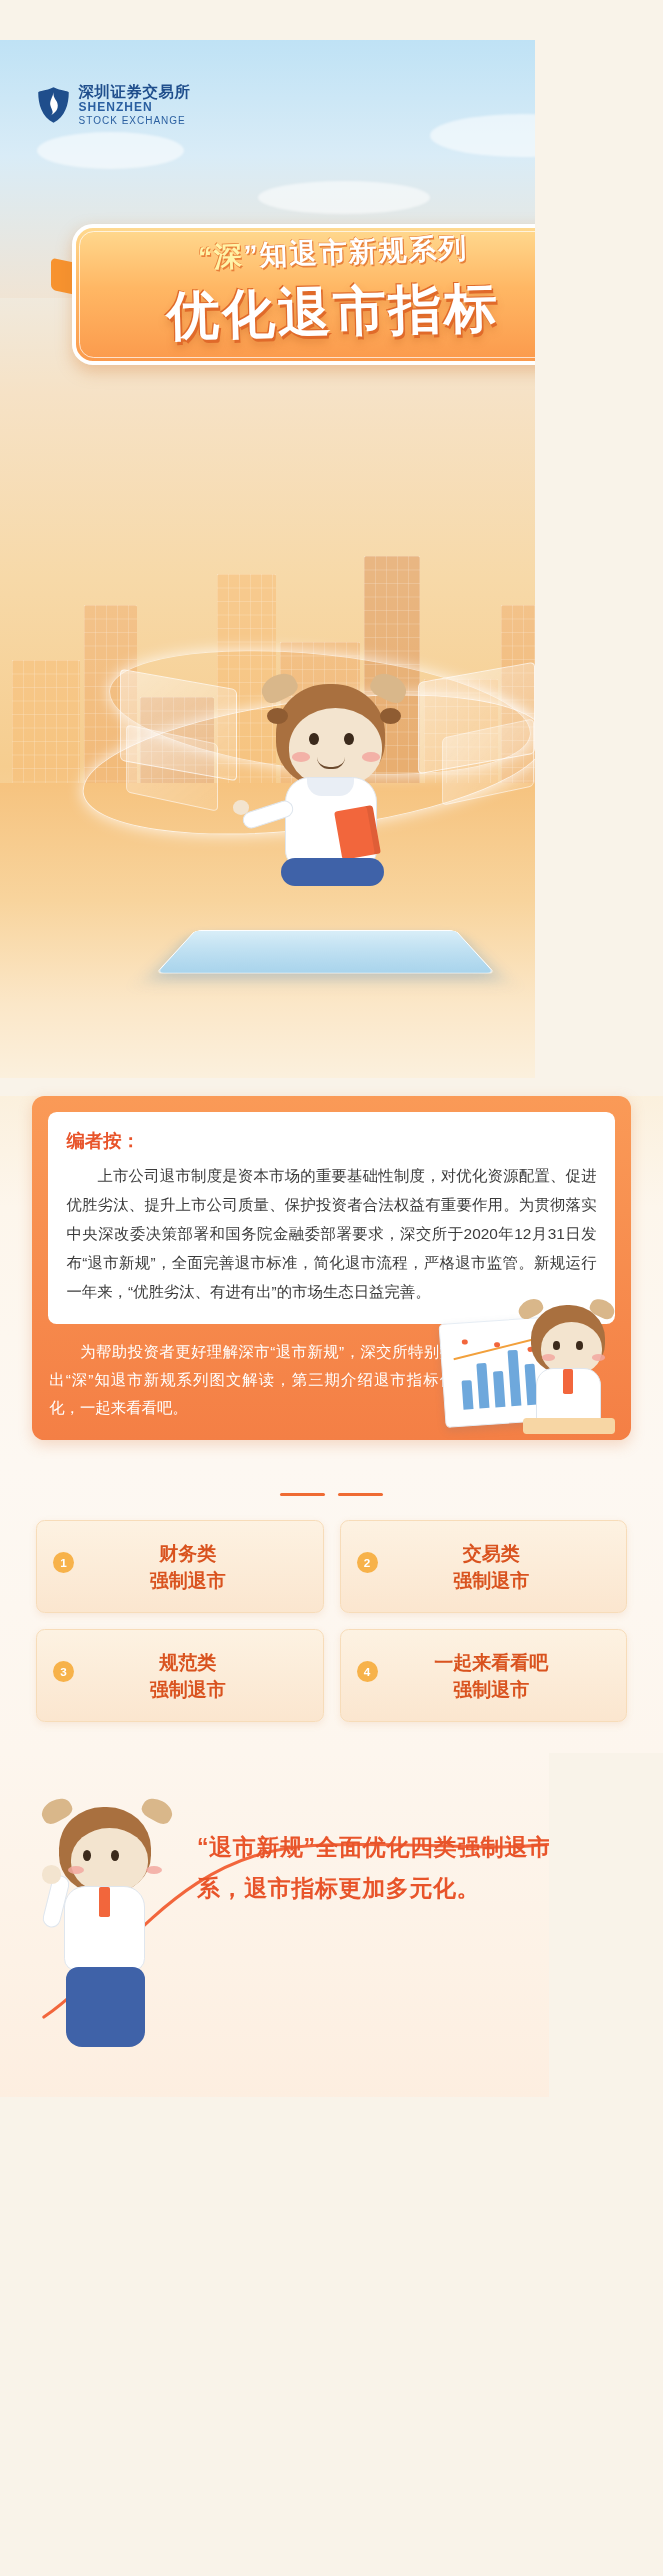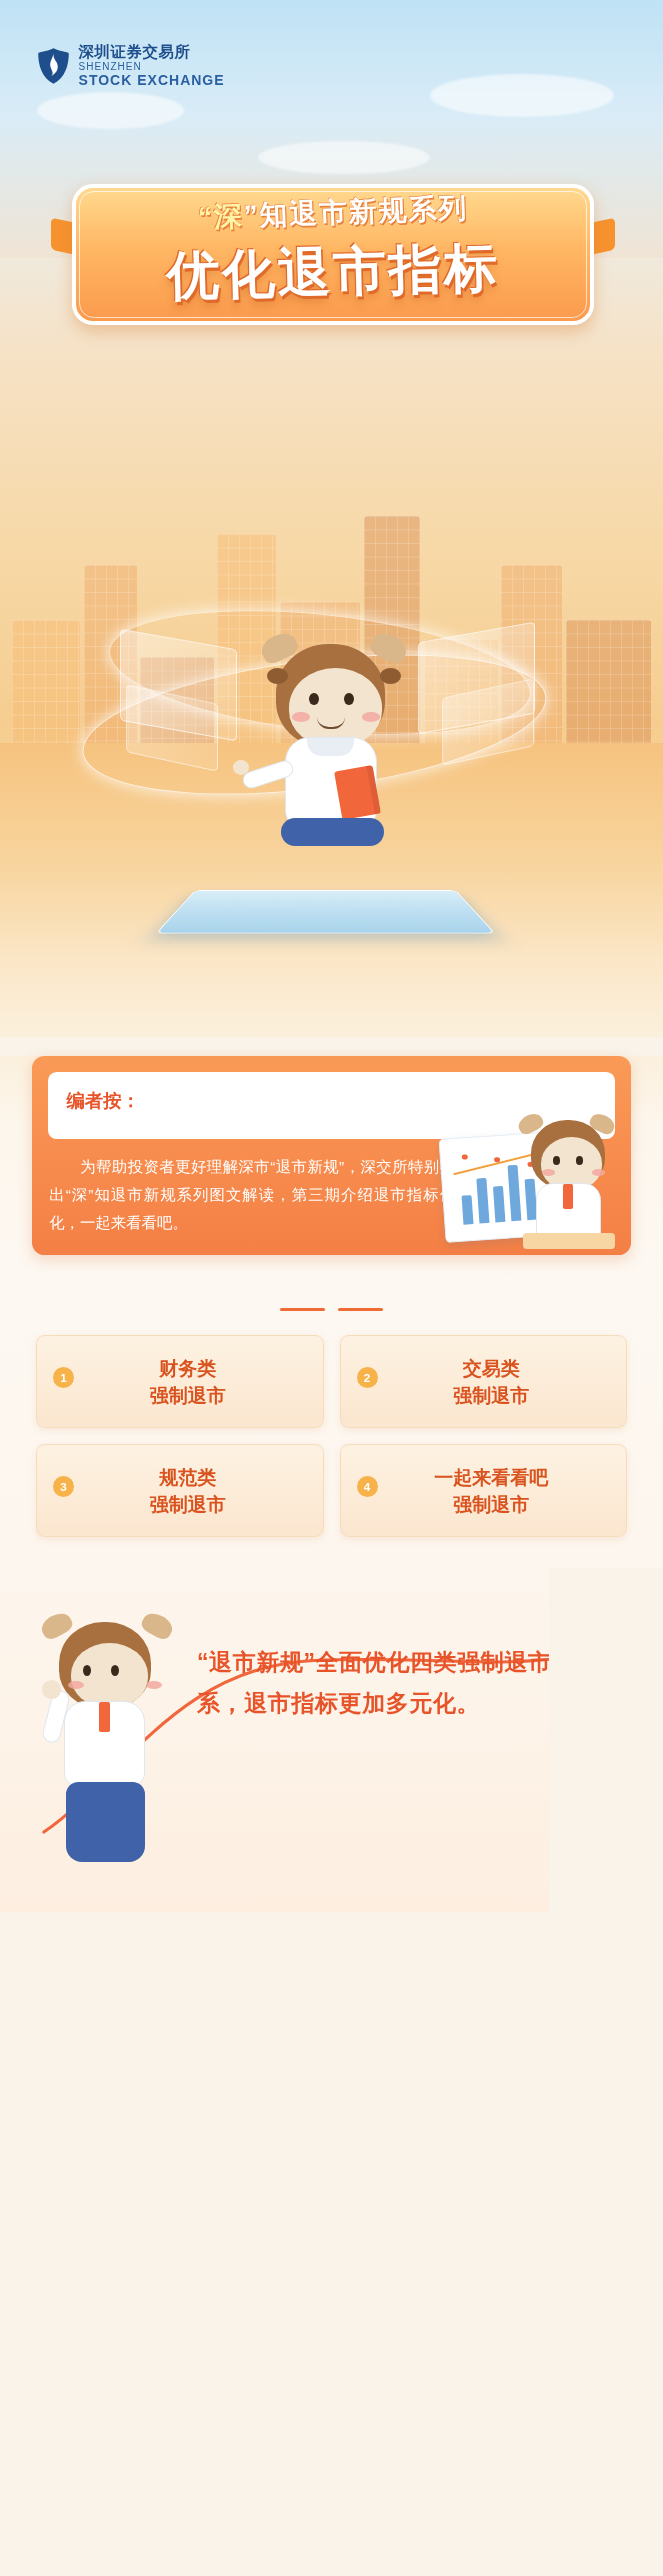--- a/index.html
+++ b/index.html
@@ -11,46 +11,47 @@
     width: 663px;
     height: 2576px;
     position: relative;
     overflow: hidden;
     background: #f9f3e9;
   }
 
   
   .hero {
     position: relative;
-    width: 663px;
+    width: 535px;
     height: 1038px;
     overflow: hidden;
     background: linear-gradient(180deg,#cfe9f7 0%, #e9f2f7 14%, #f6e2c6 34%, #f7d9a8 52%, #f6cd8f 70%, #f8dcb0 86%, #fbeed5 100%);
+    margin-top: 40px;
   }
   .sky {
     position: absolute; left: 0; top: 0; width: 663px; height: 258px;
     background: linear-gradient(180deg,#bfe2f5 0%, #d9ecf7 45%, #f0e4d4 100%);
   }
   .sky-cloud {
     position: absolute; border-radius: 50%;
     background: rgba(255,255,255,.55);
     filter: blur(1.2px);
   }
   .logo-wrap {
     position: absolute; left: 37px; top: 43px;
     display: flex; align-items: center; gap: 8.6px;
     z-index: 30;
   }
   .logo-mark { width: 33px; height: 38px; position: relative; }
   .logo-text { display: flex; flex-direction: column; line-height: 1.15; }
   .logo-cn {
     font-size: 15.4px; color: #1f4e8c; font-weight: bold; letter-spacing: 0.6px;
   }
-  .logo-en1 { font-size: 10px; color: #2a5fa0; letter-spacing: 1px; font-weight: normal; }
-  .logo-en2 { font-size: 14px; color: #2a5fa0; letter-spacing: 1px; font-weight: bold; }
+  .logo-en1 { font-size: 12px; color: #2a5fa0; letter-spacing: 1px; font-weight: bold; }
+  .logo-en2 { font-size: 10px; color: #2a5fa0; letter-spacing: 1px; font-weight: normal; }
 
   
   .title-plaque {
     position: absolute; left: 72px; top: 184px; width: 522px; height: 141px;
     z-index: 25;
   }
   .plaque-bg {
     position: absolute; inset: 0;
     border: 4.3px solid #ffffff;
     border-radius: 21px;
@@ -384,20 +385,21 @@
     <div class="m-arm"></div>
     <div class="m-hand"></div>
     <div class="m-legs"></div>
   </div>
 </section>
 
 <section class="sec-note">
   <div class="card-outer">
     <div class="card-inner">
       <div class="note-title">编者按：</div>
+      <div class="note-body">上市公司退市制度是资本市场的重要基础性制度，对优化资源配置、促进优胜劣汰、提升上市公司质量、保护投资者合法权益有重要作用。为贯彻落实中央深改委决策部署和国务院金融委部署要求，深交所于2020年12月31日发布“退市新规”，全面完善退市标准，简化退市流程，严格退市监管。新规运行一年来，“优胜劣汰、有进有出”的市场生态日益完善。</div>
     </div>
     <div class="card-sub">为帮助投资者更好理解深市“退市新规”，深交所特别推出“深”知退市新规系列图文解读，第三期介绍退市指标优化，一起来看看吧。</div>
 
     <div class="chart-illu">
       <div class="chart-bar" style="left:18.4px;  height:29.5px;"></div>
       <div class="chart-bar" style="left:34px;  height:45px;"></div>
       <div class="chart-bar" style="left:50px;  height:36px;"></div>
       <div class="chart-bar" style="left:66px; height:56px;"></div>
       <div class="chart-bar" style="left:82px; height:41px;"></div>
       <div class="chart-line"></div>

